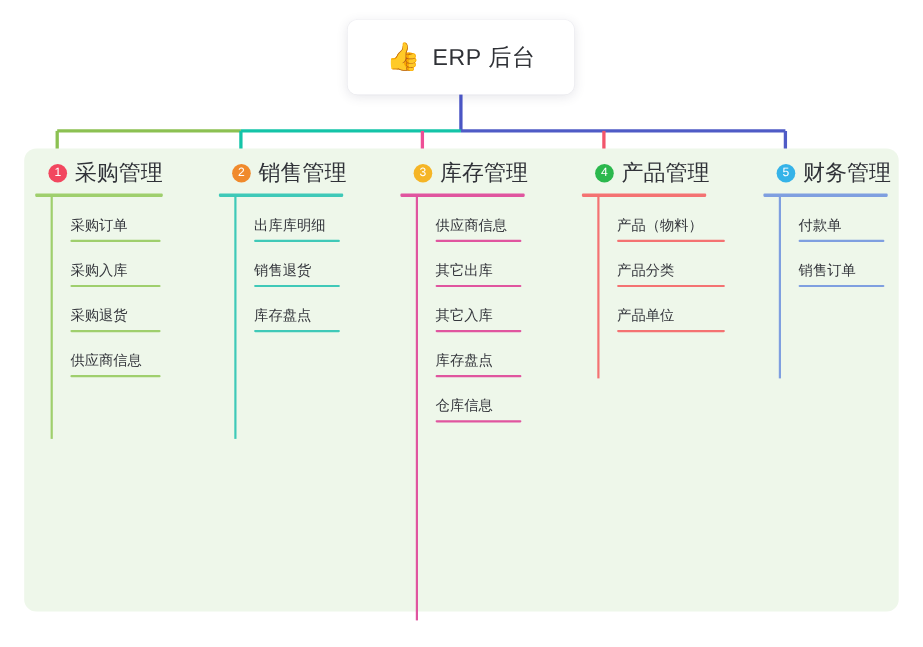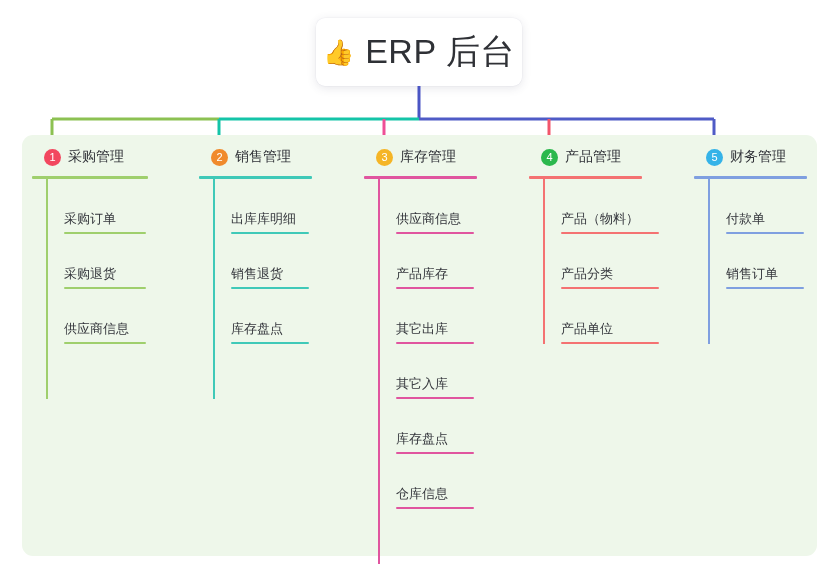--- a/index.html
+++ b/index.html
@@ -30,21 +30,21 @@
     justify-content: center;
     gap: 11px;
     box-sizing: border-box;
   }
   #root-emoji {
     font-size: 25px;
     line-height: 1;
     display: block;
   }
   #root-title {
-    font-size: 34px;
+    font-size: 21px;
     color: #2f3136;
     letter-spacing: 0.5px;
     white-space: nowrap;
   }
 
   
   #connectors {
     position: absolute;
     left: 0;
     top: 0;
@@ -81,21 +81,21 @@
     height: 17px;
     border-radius: 50%;
     color: #ffffff;
     font-size: 11px;
     line-height: 17px;
     text-align: center;
     flex: 0 0 auto;
     font-family: "Liberation Sans", sans-serif;
   }
   .col-title {
-    font-size: 14px;
+    font-size: 20px;
     color: #303238;
     white-space: nowrap;
   }
   .head-rule {
     height: 3px;
     margin-top: 7px;
     border-radius: 1px;
   }
 
   .items {
@@ -104,21 +104,21 @@
     padding-left: 14px;
   }
   .spine {
     position: absolute;
     left: 14px;
     top: 0;
     width: 2px;
   }
   .item {
     position: relative;
-    height: 55px;
+    height: 41px;
     box-sizing: border-box;
     padding-left: 18px;
     display: flex;
     flex-direction: column;
     justify-content: flex-end;
   }
   .item-label {
     font-size: 13px;
     color: #34363c;
     white-space: nowrap;
@@ -158,20 +158,24 @@
         <span class="col-title">采购管理</span>
       </div>
       <div class="head-rule" style="background: rgb(159, 207, 109); width: 116px;"></div>
       <div class="items">
         <div class="spine" style="background: rgb(159, 207, 109); height: 220px;"></div>
         <div class="item">
           <div class="item-label">采购订单</div>
           <div class="item-rule" style="background: rgb(159, 207, 109); width: 82px;"></div>
         </div>
         <div class="item">
+          <div class="item-label">采购入库</div>
+          <div class="item-rule" style="background: rgb(159, 207, 109); width: 82px;"></div>
+        </div>
+        <div class="item">
           <div class="item-label">采购退货</div>
           <div class="item-rule" style="background: rgb(159, 207, 109); width: 82px;"></div>
         </div>
         <div class="item">
           <div class="item-label">供应商信息</div>
           <div class="item-rule" style="background: rgb(159, 207, 109); width: 82px;"></div>
         </div>
       </div>
     </div>
     <div class="column" style="left: 199px;">
@@ -202,24 +206,20 @@
         <span class="col-title">库存管理</span>
       </div>
       <div class="head-rule" style="background: rgb(224, 85, 159); width: 113px;"></div>
       <div class="items">
         <div class="spine" style="background: rgb(224, 85, 159); height: 385px;"></div>
         <div class="item">
           <div class="item-label">供应商信息</div>
           <div class="item-rule" style="background: rgb(224, 85, 159); width: 78px;"></div>
         </div>
         <div class="item">
-          <div class="item-label">产品库存</div>
-          <div class="item-rule" style="background: rgb(224, 85, 159); width: 78px;"></div>
-        </div>
-        <div class="item">
           <div class="item-label">其它出库</div>
           <div class="item-rule" style="background: rgb(224, 85, 159); width: 78px;"></div>
         </div>
         <div class="item">
           <div class="item-label">其它入库</div>
           <div class="item-rule" style="background: rgb(224, 85, 159); width: 78px;"></div>
         </div>
         <div class="item">
           <div class="item-label">库存盘点</div>
           <div class="item-rule" style="background: rgb(224, 85, 159); width: 78px;"></div>

